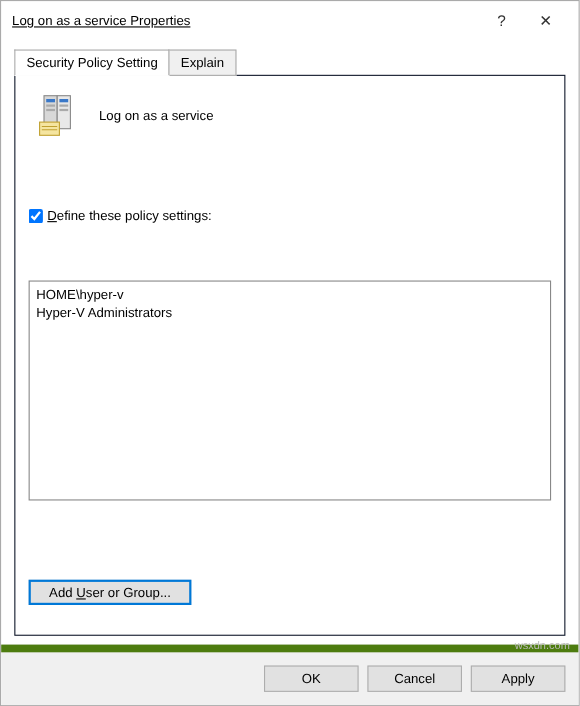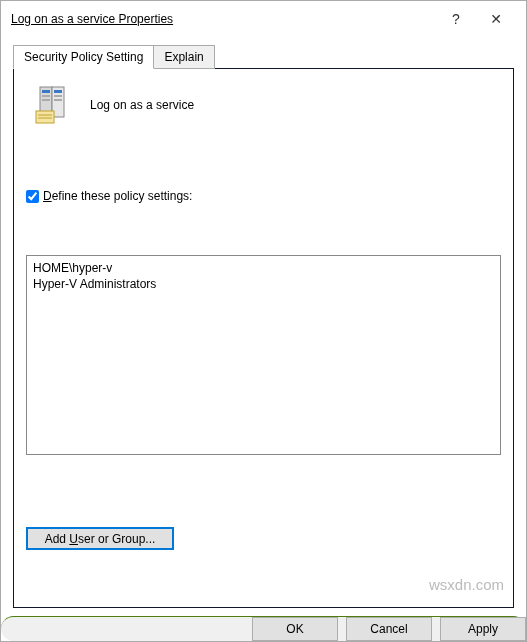--- a/index.html
+++ b/index.html
@@ -114,38 +114,38 @@
       padding: 0;
     }
     .btn-std:disabled {
       color: #888;
       cursor: default;
     }
     .dialog-buttons {
       display: flex;
       justify-content: flex-end;
       gap: 8px;
+      padding: 12px;
       background: #f0f0f0;
-      border-top: 1px solid #4d7c0f;
-      border-radius: 13px;
+      border-top: 7px solid #4d7c0f;
     }
     .dialog-buttons button {
       width: 86px;
       height: 24px;
       background: #e1e1e1;
       border: 1px solid #adadad;
       font-size: 12px;
       font-family: inherit;
       cursor: pointer;
     }
     .watermark {
       position: absolute;
       bottom: 48px;
-      right: 22px;
-      font-size: 15px;
+      right: 8px;
+      font-size: 10px;
       color: #bbb;
     }
   </style>
 </head>
 <body>
 
 <div class="titlebar">
   <span class="title">Log on as a service Properties</span>
   <span class="btn">?</span>
   <span class="btn">✕</span>

